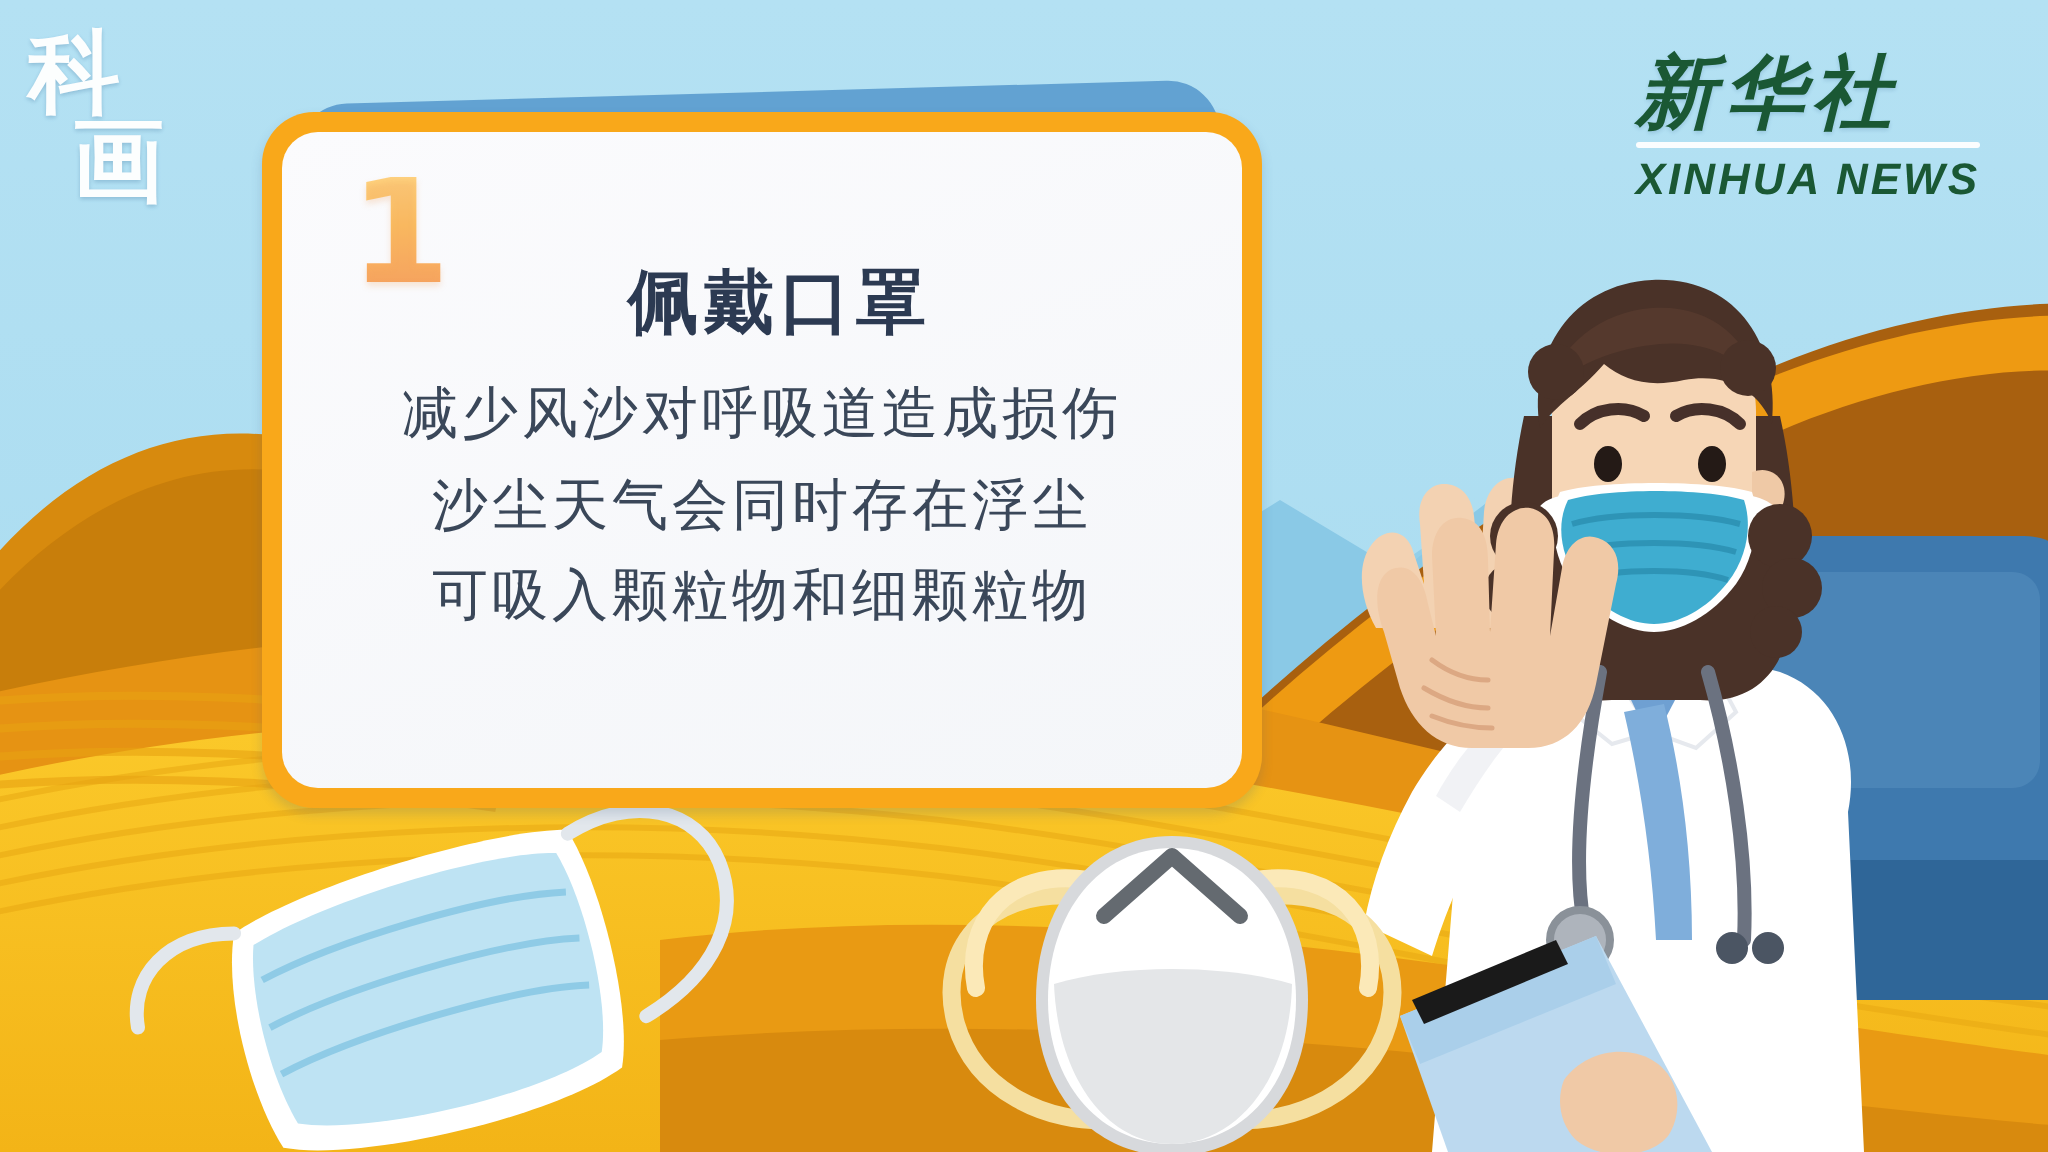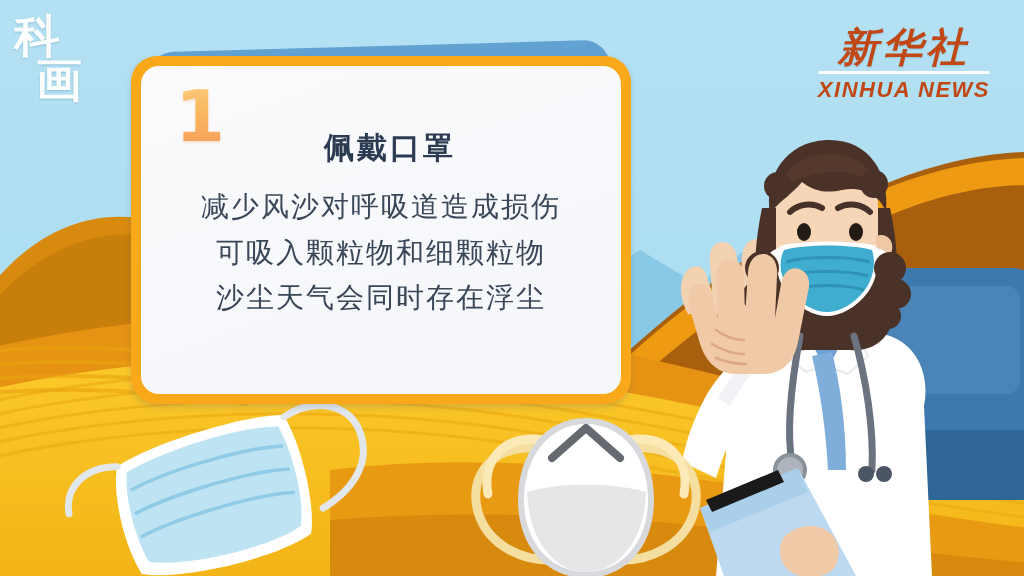--- a/index.html
+++ b/index.html
@@ -32,21 +32,21 @@
   .card-num{
     position:absolute;left:34px;top:14px;
     font-size:72px;font-weight:bold;line-height:1;
     background:linear-gradient(180deg,#FFD98A 0%,#FCC061 45%,#F79C5F 100%);
     -webkit-background-clip:text;background-clip:text;color:transparent;
     font-family:"DejaVu Sans",sans-serif;
     text-shadow:0 2px 3px rgba(240,160,90,.25);
   }
   .card-title{
     position:absolute;left:0;right:0;top:62px;text-align:center;
-    font-size:30px;color:#2C3A52;letter-spacing:3px;font-weight:bold;
+    font-size:35px;color:#2C3A52;letter-spacing:3px;font-weight:bold;
     font-family:"DejaVu Sans","Liberation Sans",sans-serif;
     padding-left:18px;
   }
   .card-lines{
     position:absolute;left:0;right:0;top:118px;text-align:center;
   }
   .card-line{
     font-size:28px;color:#3A4759;letter-spacing:2px;line-height:1.63;
     font-family:"DejaVu Sans","Liberation Sans",sans-serif;
     white-space:nowrap;font-weight:normal;
@@ -57,21 +57,21 @@
     position:absolute;left:14px;top:14px;width:110px;height:92px;
     color:#fff;font-size:46px;font-weight:bold;line-height:44px;
     letter-spacing:-2px;text-align:left;
     font-family:"DejaVu Sans",sans-serif;
     text-shadow:0 1px 2px rgba(70,120,160,.35);
     opacity:.97;
   }
   .logo-ke b{display:block;}
   .logo-ke .l2{padding-left:22px;}
   .xinhua{
-    position:absolute;right:34px;top:26px;text-align:center;color:#c2410c;
+    position:absolute;right:34px;top:26px;text-align:left;color:#14532d;
     opacity:.96;
   }
   .xinhua .cn{
     font-size:40px;font-weight:bold;letter-spacing:4px;line-height:1.05;
     font-family:"DejaVu Serif",serif;font-style:italic;
     text-shadow:0 1px 2px rgba(80,130,170,.3);
   }
   .xinhua .rule{height:3px;background:#fff;margin:3px 0 3px 0;border-radius:2px;}
   .xinhua .en{
     font-size:22px;font-weight:bold;letter-spacing:1.5px;font-style:italic;
@@ -270,22 +270,22 @@
     </g>
   </svg>
 
   <div class="card-shadow"></div>
   <div class="card">
     <div class="card-inner">
       <div class="card-num">1</div>
       <div class="card-title">佩戴口罩</div>
       <div class="card-lines">
         <div class="card-line">减少风沙对呼吸道造成损伤</div>
+        <div class="card-line">沙尘天气会同时存在浮尘</div>
         <div class="card-line">可吸入颗粒物和细颗粒物</div>
-        <div class="card-line">沙尘天气会同时存在浮尘</div>
       </div>
     </div>
   </div>
 
   <div class="logo-ke">
     <b>科</b>
     <b class="l2">画</b>
   </div>
 
   <div class="xinhua">

